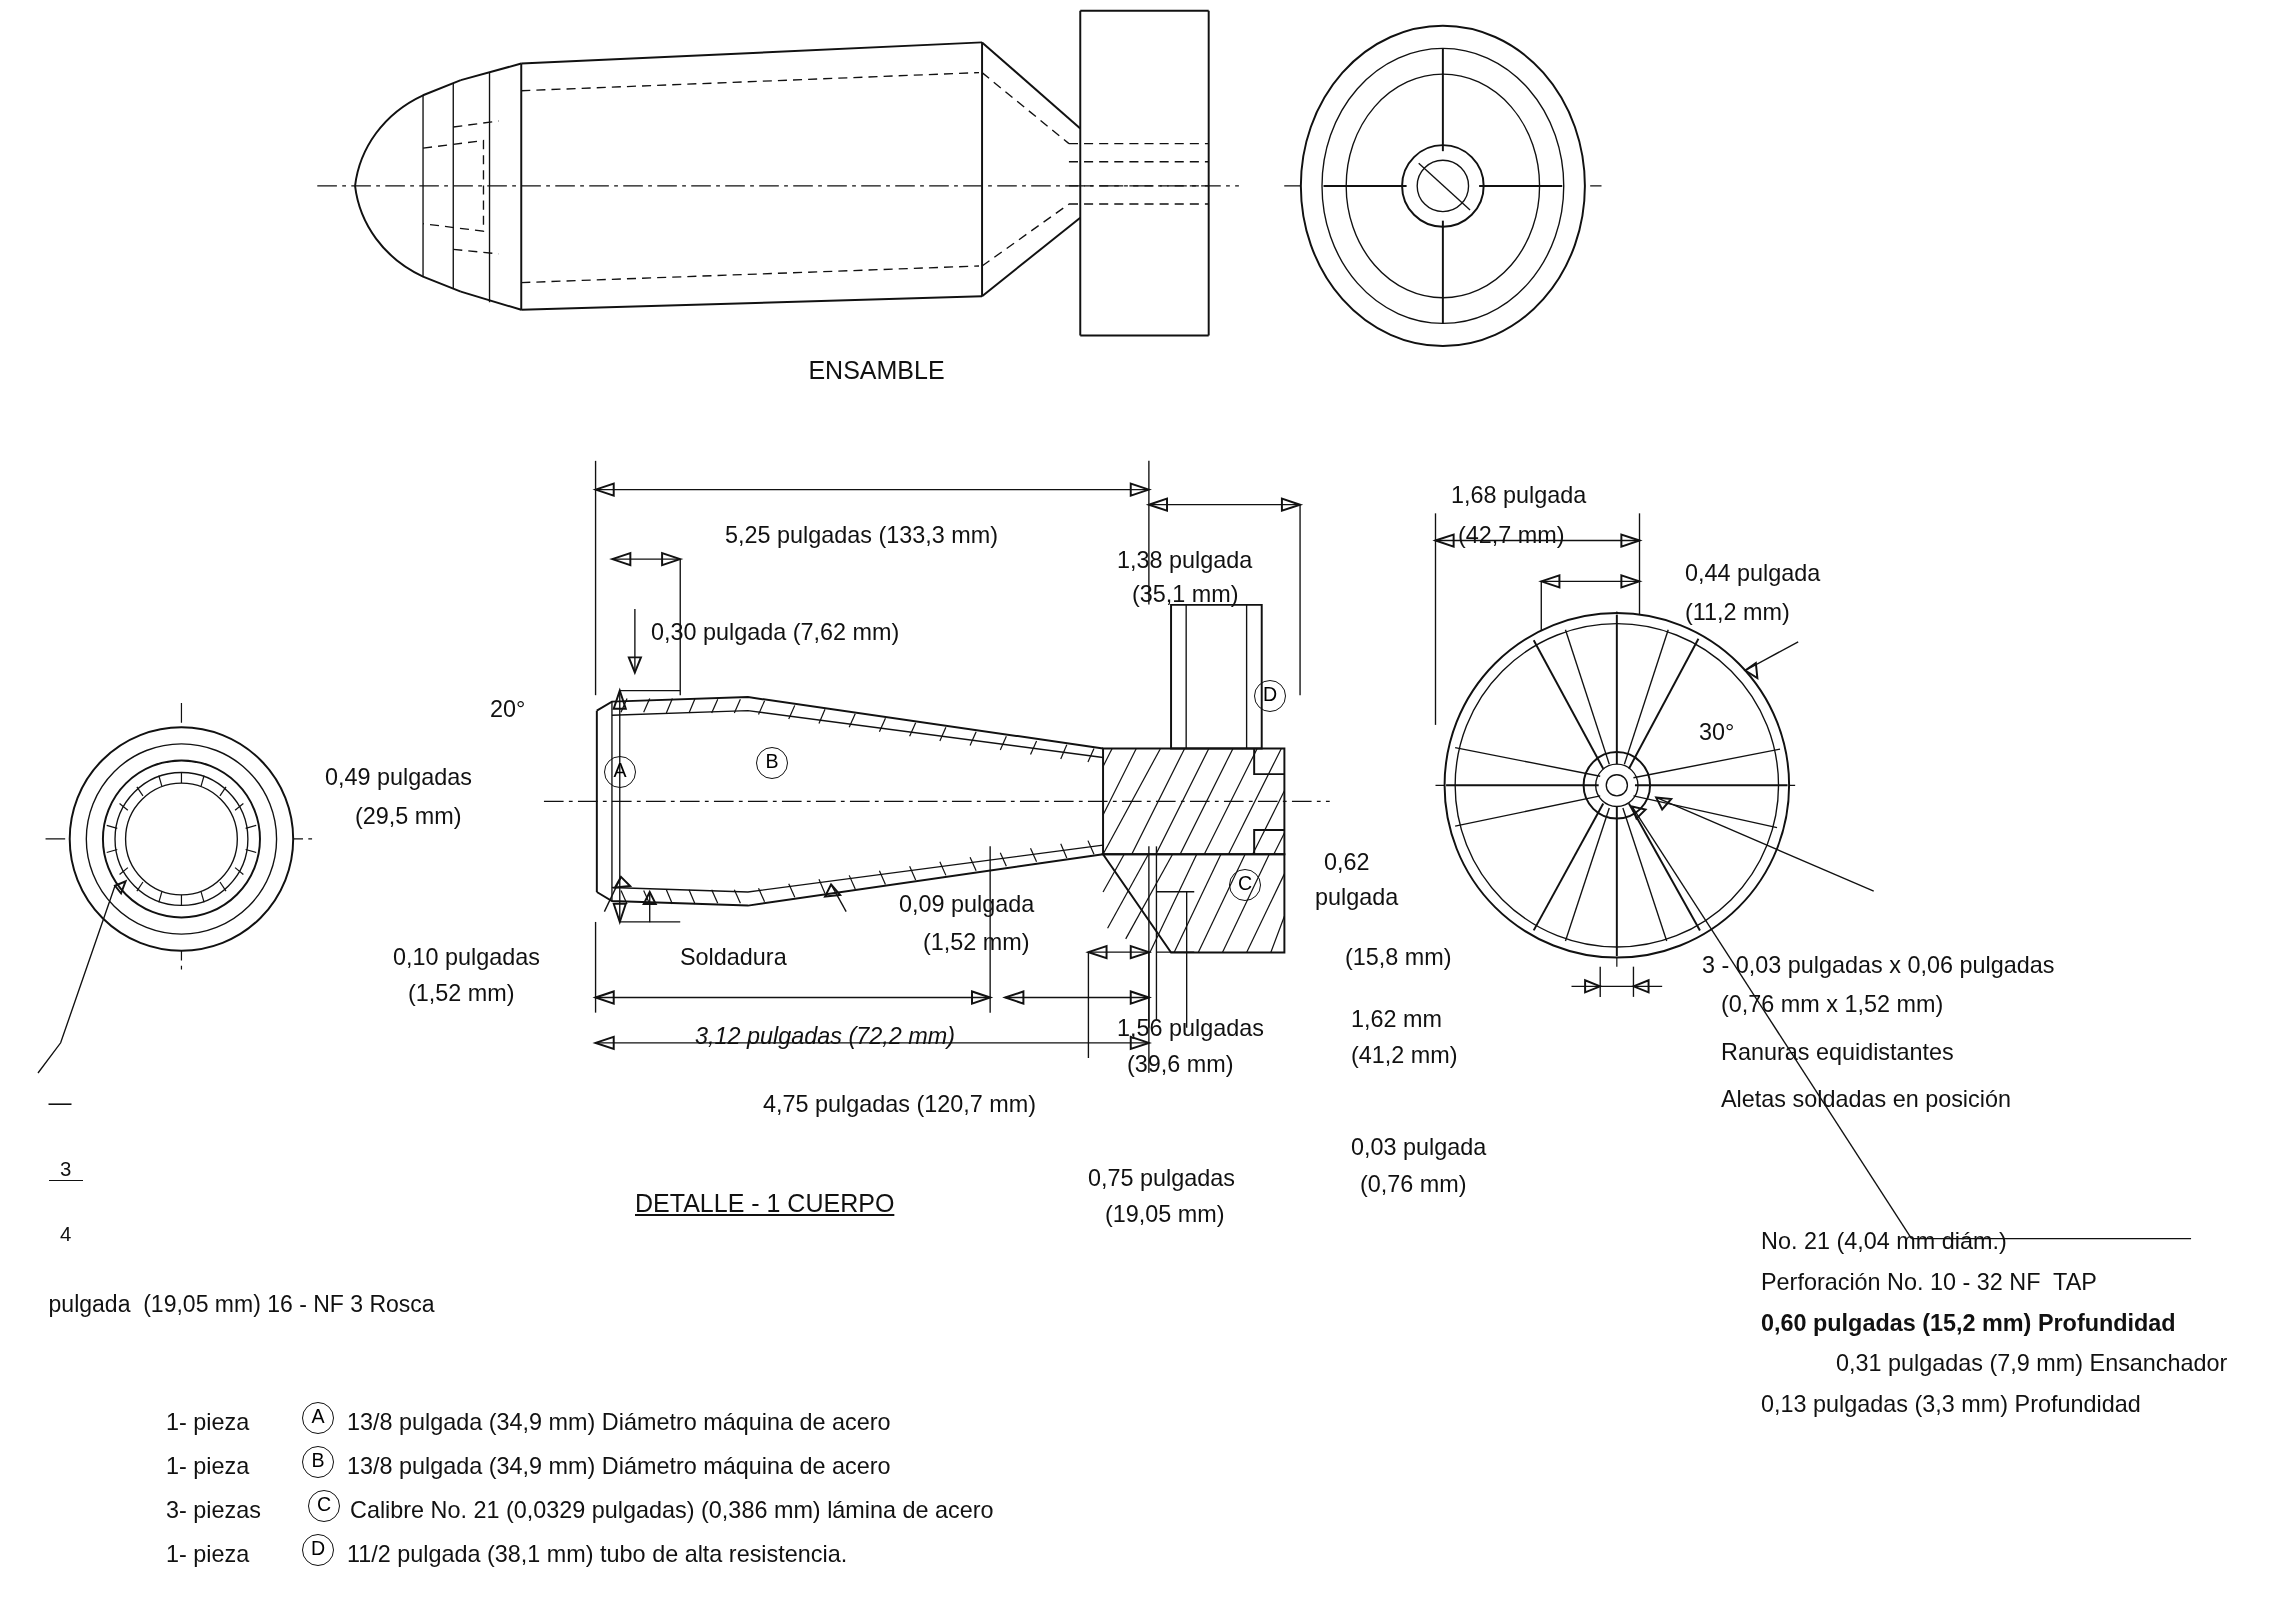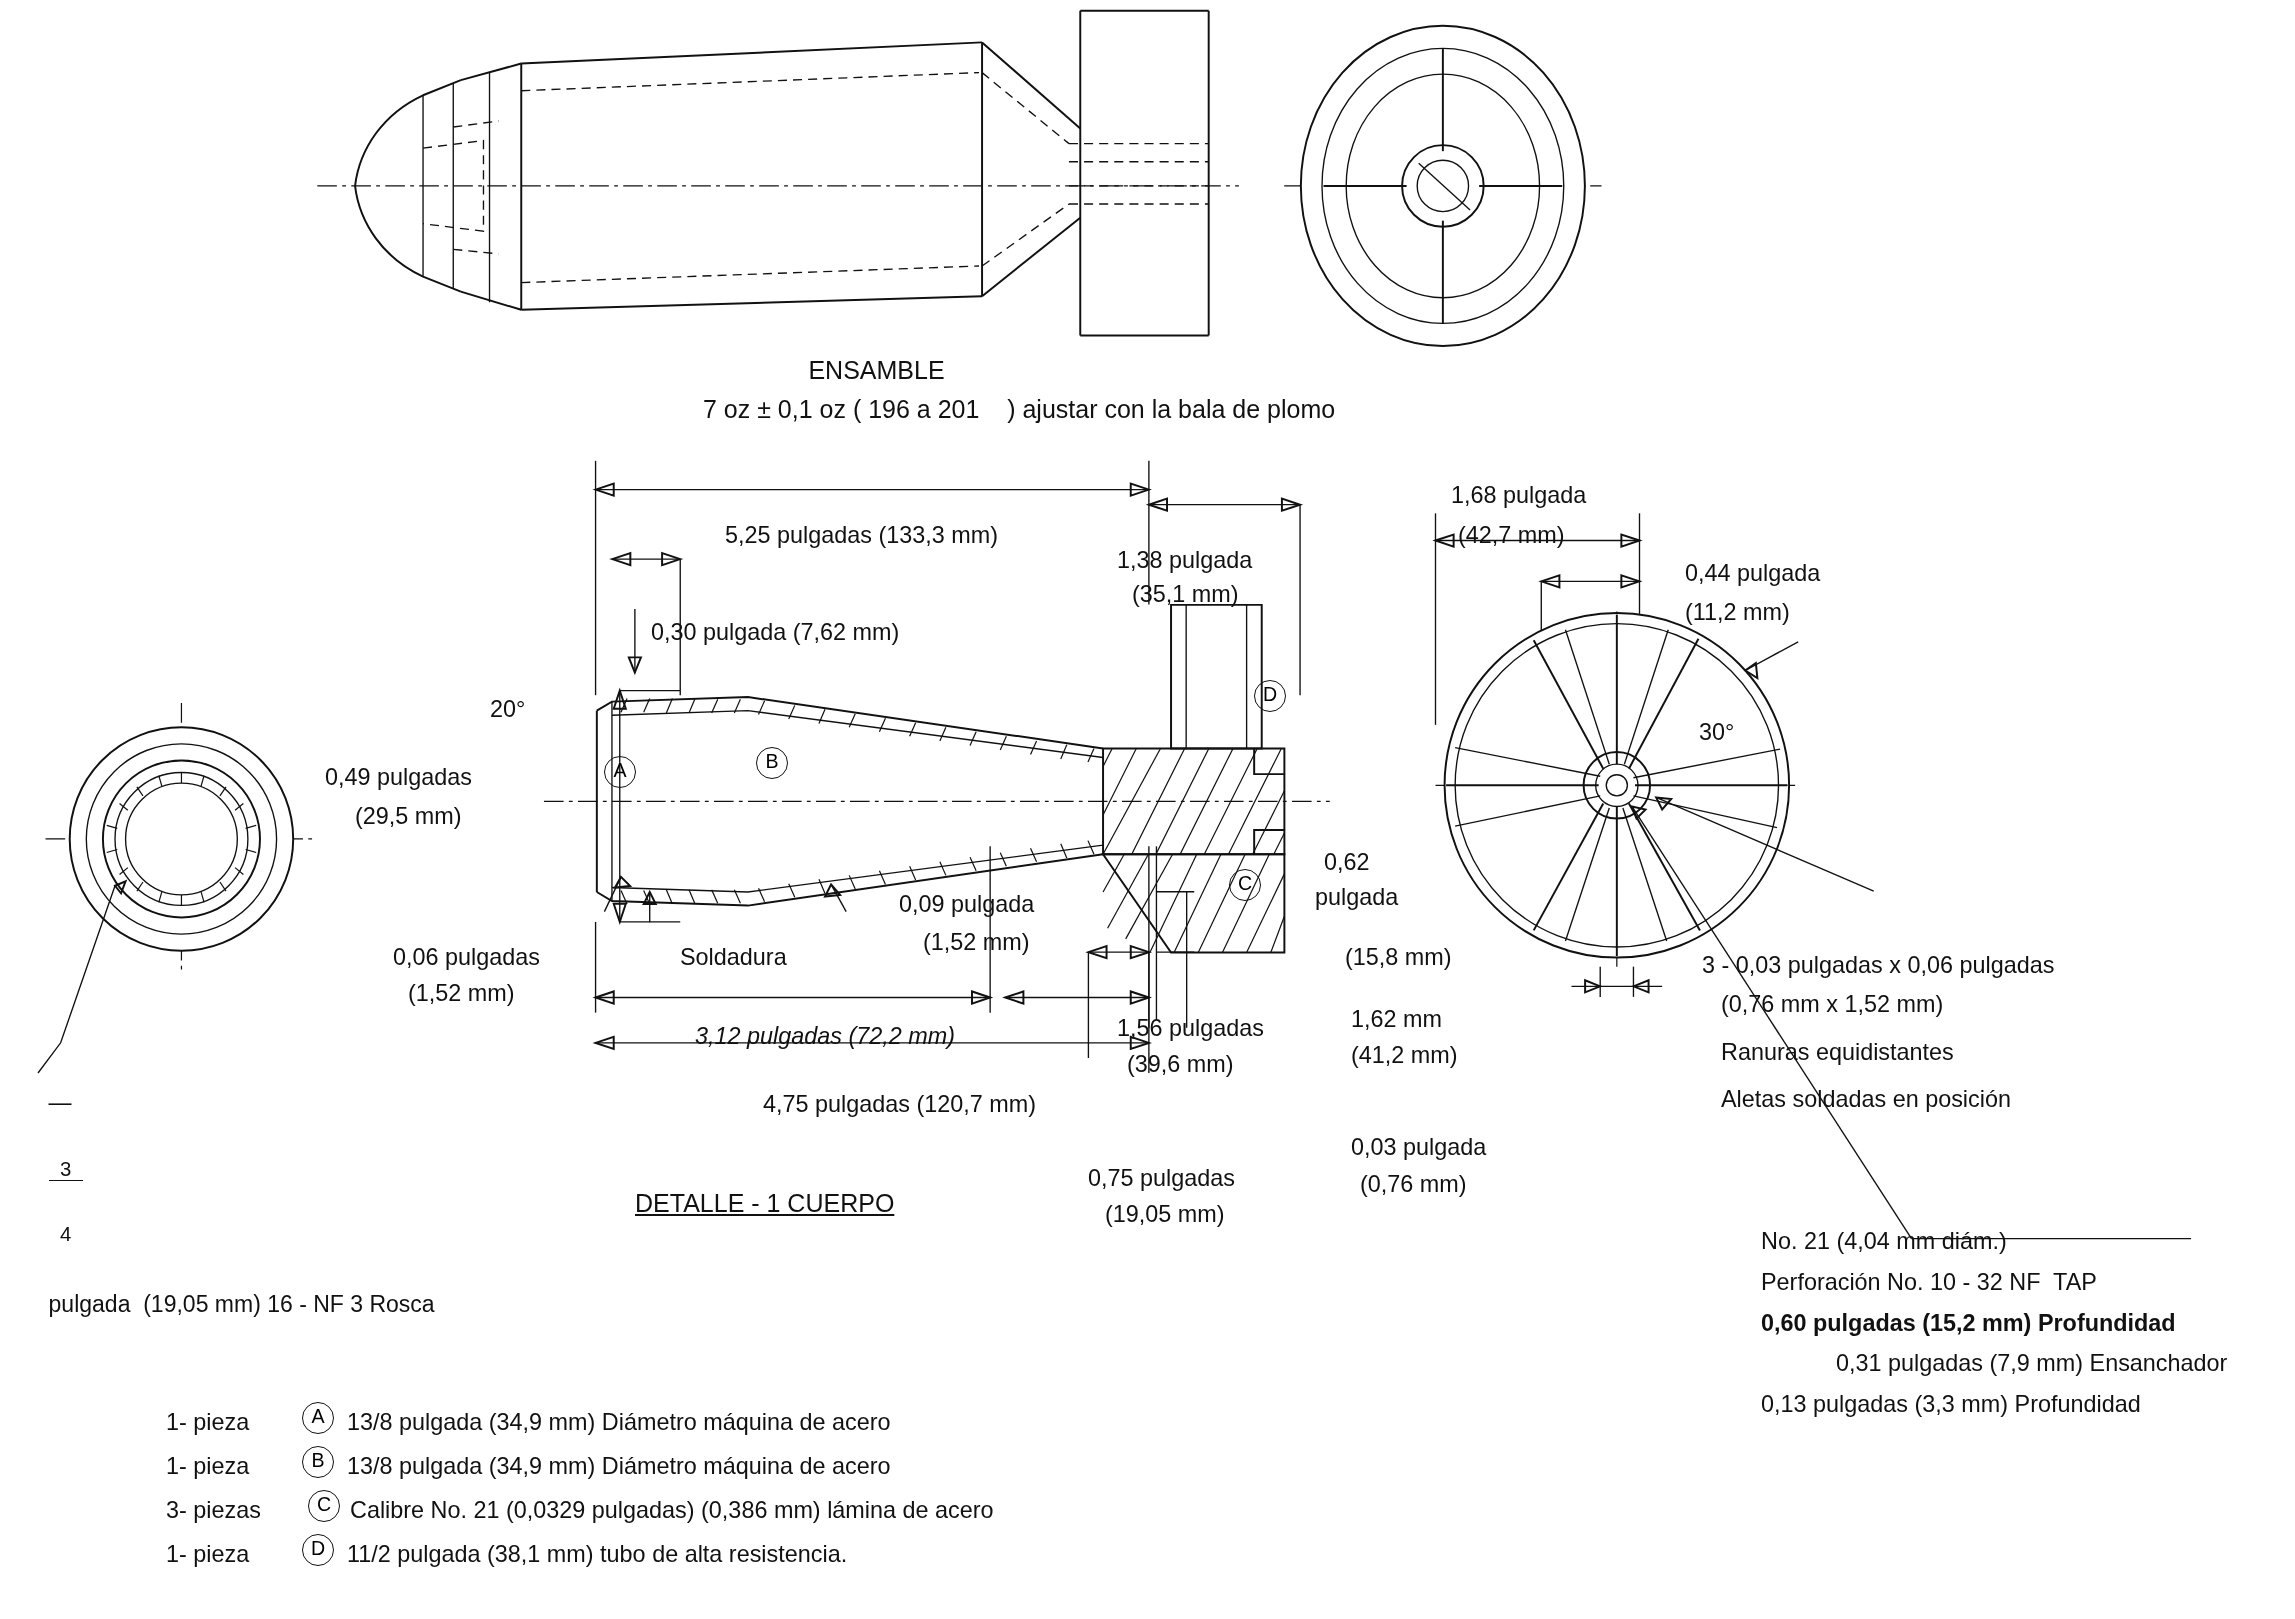--- a/index.html
+++ b/index.html
@@ -73,21 +73,20 @@
     <circle class="ln fill-w" cx="1910" cy="246" r="54"></circle>
     <circle class="ln-t" cx="1910" cy="246" r="34"></circle>
     <path class="ln" d="M1910 64 L1910 200"></path>
     <path class="ln" d="M1910 292 L1910 428"></path>
     <path class="ln" d="M1752 246 L1862 246"></path>
     <path class="ln" d="M1958 246 L2068 246"></path>
     <path class="ln-t" d="M1878 216 L1946 278"></path>
   </svg>
 
   <div class="lbl big ctr" style="left:665px;top:355px;width:423px;">ENSAMBLE</div>
-  <div class="lbl big" style="left:703px;top:394px;">7 oz ± 0,1 oz ( 196 a 201    ) ajustar con la bala de plomo</div>
 
   <svg width="529" height="604" viewBox="0 0 700 800" style="top:620px;left:0;">
     <path class="cl" d="M60 290 L420 290"></path>
     <path class="cl" d="M240 110 L240 470"></path>
     <circle class="ln fill-w" cx="240" cy="290" r="148"></circle>
     <circle class="ln-t" cx="240" cy="290" r="126"></circle>
     <circle class="ln fill-w" cx="240" cy="290" r="104"></circle>
     <circle class="ln-t" cx="240" cy="290" r="88"></circle>
     <circle class="ln-t" cx="240" cy="290" r="74"></circle>
     <g class="ln-h">
@@ -274,21 +273,21 @@
     <path class="ln-t" d="M1050 620 L1050 800"></path>
   </svg>
 
   <div class="lbl m" style="left:725px;top:521px;">5,25 pulgadas (133,3 mm)</div>
   <div class="lbl m" style="left:1117px;top:546px;">1,38 pulgada</div>
   <div class="lbl m" style="left:1132px;top:580px;">(35,1 mm)</div>
   <div class="lbl m" style="left:651px;top:618px;">0,30 pulgada (7,62 mm)</div>
   <div class="lbl m" style="left:490px;top:695px;">20°</div>
   <div class="lbl m" style="left:325px;top:763px;">0,49 pulgadas</div>
   <div class="lbl m" style="left:355px;top:802px;">(29,5 mm)</div>
-  <div class="lbl m" style="left:393px;top:943px;">0,06 pulgadas</div>
+  <div class="lbl m" style="left:393px;top:943px;">0,10 pulgadas</div>
   <div class="lbl m" style="left:408px;top:979px;">(1,52 mm)</div>
   <div class="lbl m" style="left:680px;top:943px;">Soldadura</div>
   <div class="lbl m" style="left:899px;top:890px;">0,09 pulgada</div>
   <div class="lbl m" style="left:923px;top:928px;">(1,52 mm)</div>
   <div class="lbl m" style="left:1324px;top:848px;">0,62</div>
   <div class="lbl m" style="left:1315px;top:883px;">pulgada</div>
   <div class="lbl m" style="left:1345px;top:943px;">(15,8 mm)</div>
   <div class="lbl m" style="left:695px;top:1022px;font-style:italic;">3,12 pulgadas (72,2 mm)</div>
   <div class="lbl m" style="left:1117px;top:1014px;">1,56 pulgadas</div>
   <div class="lbl m" style="left:1127px;top:1050px;">(39,6 mm)</div>

